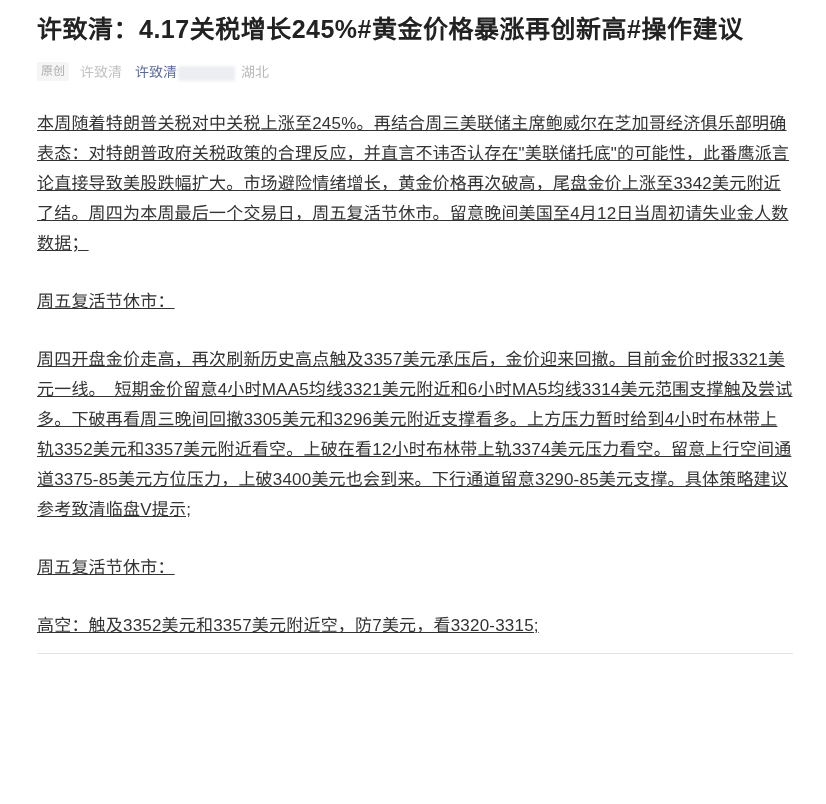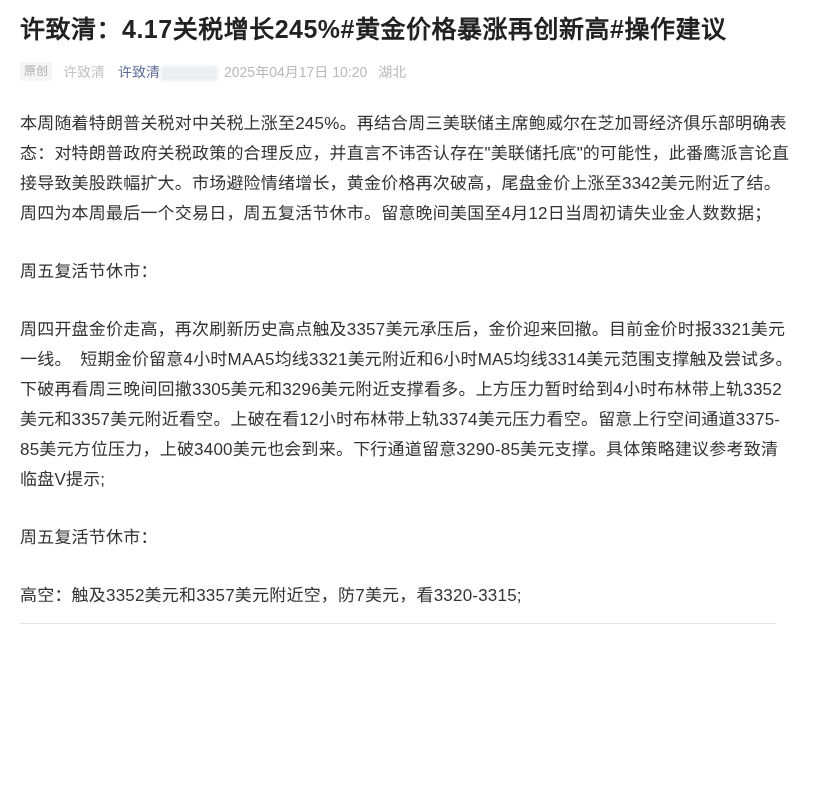--- a/index.html
+++ b/index.html
@@ -7,21 +7,21 @@
   body {
     width: 826px;
     height: 804px;
     overflow: hidden;
     font-family: "Liberation Sans", "DejaVu Sans", sans-serif;
   }
   .page {
     width: 826px;
     height: 804px;
     background: #ffffff;
-    padding: 12px 33px 0 20px;
+    padding: 12px 33px 0 37px;
   }
   .article-title {
     font-size: 25px;
     font-weight: 700;
     color: #222222;
     line-height: 34px;
     letter-spacing: 0.5px;
   }
   .meta-row {
     margin-top: 15px;
@@ -64,42 +64,41 @@
   }
   .meta-date { margin-right: 11px; }
   .meta-location { }
   .article-body {
     margin-top: 28px;
     font-size: 17px;
     line-height: 30px;
     color: #333333;
     letter-spacing: 0.2px;
   }
-  .article-body p { margin: 0 0 28px 0; }
+  .article-body p { margin: 0 0 28px 0; text-decoration: underline; }
   .article-body p:last-child { margin-bottom: 0; }
   .bottom-divider {
     border-top: 1px solid #e3e3e3;
     margin-top: 12px;
     width: 756px;
   }
 </style>
 </head>
 <body>
 
 <div class="page">
 
   <h1 class="article-title">许致清：4.17关税增长245%#黄金价格暴涨再创新高#操作建议</h1>
 
   <div class="meta-row">
     <span class="origin-badge">原创</span>
     <span class="author-name">许致清</span>
     <span>
       <span class="author-link">许致清</span><span class="redacted-blur"></span>
     </span>
-    <span class="meta-date">2025年04月17日 10:20</span>
     <span class="meta-location">湖北</span>
   </div>
 
   <div class="article-body">
       <p>本周随着特朗普关税对中关税上涨至245%。再结合周三美联储主席鲍威尔在芝加哥经济俱乐部明确表态：对特朗普政府关税政策的合理反应，并直言不讳否认存在"美联储托底"的可能性，此番鹰派言论直接导致美股跌幅扩大。市场避险情绪增长，黄金价格再次破高，尾盘金价上涨至3342美元附近了结。周四为本周最后一个交易日，周五复活节休市。留意晚间美国至4月12日当周初请失业金人数数据；</p>
       <p>周五复活节休市：</p>
       <p>周四开盘金价走高，再次刷新历史高点触及3357美元承压后，金价迎来回撤。目前金价时报3321美元一线。　短期金价留意4小时MAA5均线3321美元附近和6小时MA5均线3314美元范围支撑触及尝试多。下破再看周三晚间回撤3305美元和3296美元附近支撑看多。上方压力暂时给到4小时布林带上轨3352美元和3357美元附近看空。上破在看12小时布林带上轨3374美元压力看空。留意上行空间通道3375-85美元方位压力，上破3400美元也会到来。下行通道留意3290-85美元支撑。具体策略建议参考致清临盘V提示;</p>
       <p>周五复活节休市：</p>
       <p>高空：触及3352美元和3357美元附近空，防7美元，看3320-3315;</p>
     </div>

